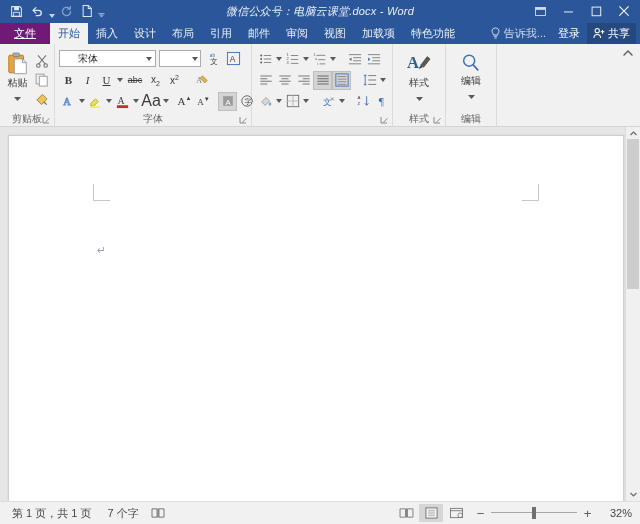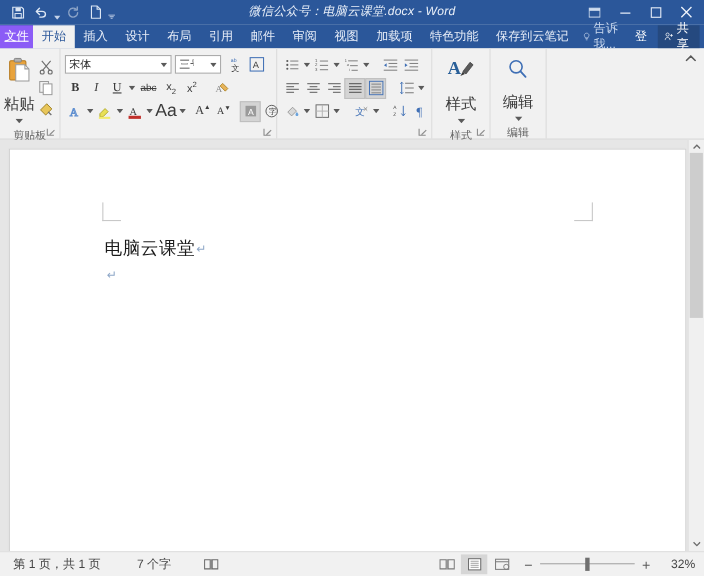--- a/index.html
+++ b/index.html
@@ -86,23 +86,23 @@
   .tab {
     font-size: 11px;
     color: #e8eef8;
     height: 21px;
     line-height: 21px;
     padding: 0 8px;
     cursor: default;
     white-space: nowrap;
   }
   .tab.file {
-    background: #8b5cf6;
+    background: #701a75;
     color: #ffffff;
-    padding: 0 4px;
+    padding: 0 14px;
     text-decoration: underline;
   }
   .tab.active {
     background: #f1f1f1;
     color: #2b579a;
   }
   .tab-right {
     margin-left: auto;
     display: flex;
     align-items: center;
@@ -170,21 +170,21 @@
 
   
   .bigbtn {
     width: 38px;
     display: flex; flex-direction: column;
     align-items: center;
     padding-top: 2px;
     cursor: default;
   }
   .bigbtn .lbl {
-    font-size: 14px; color: #3b3b3b; margin-top: 13px;
+    font-size: 10px; color: #3b3b3b; margin-top: 1px;
     line-height: 11px;
   }
   .bigbtn .dncaret { margin-top: -1px; }
 
   
   .sbtn {
     width: 19px; height: 19px;
     display: flex; align-items: center; justify-content: center;
     cursor: default;
     flex: 0 0 auto;
@@ -202,21 +202,21 @@
     display:flex; align-items:center; justify-content:center;
   }
 
   
   .combo {
     height: 17px;
     border: 1px solid #acacac;
     background: #fff;
     display: flex; align-items: center;
     font-size: 10px; color: #262626;
-    padding-left: 3px;
+    padding-left: 18px;
     box-sizing: border-box;
     gap: 12px;
   }
   .combo .cv { flex: 1; white-space: nowrap; overflow: hidden; }
   .combo .cc {
     width: 12px; display: flex; align-items:center; justify-content:center;
   }
 
   
   .docarea {
@@ -304,21 +304,21 @@
   .statusbar {
     flex: 0 0 22px;
     height: 22px;
     background: #f1f1f1;
     border-top: 1px solid #dedede;
     display: flex;
     align-items: center;
     font-size: 11px;
     color: #454545;
     padding: 0 4px;
-    gap: 17px;
+    gap: 0;
   }
   .st-item {
     padding: 0 8px;
     height: 20px;
     line-height: 20px;
     white-space: nowrap;
   }
   .st-icon {
     width: 22px; height: 20px;
     display: flex; align-items: center; justify-content: center;
@@ -441,21 +441,20 @@
     <div class="tab active">开始</div>
     <div class="tab">插入</div>
     <div class="tab">设计</div>
     <div class="tab">布局</div>
     <div class="tab">引用</div>
     <div class="tab">邮件</div>
     <div class="tab">审阅</div>
     <div class="tab">视图</div>
     <div class="tab">加载项</div>
     <div class="tab">特色功能</div>
-    <div class="tab">保存到云笔记</div>
 
     <div class="tab-right">
       <div class="tellme">
         <svg class="bulb" viewBox="0 0 11 13">
             <path d="M5.5 1C3.4 1 2 2.4 2 4.2c0 1.3.8 2 1.3 2.8v1h4.4v-1C8.2 6.2 9 5.5 9 4.2 9 2.4 7.6 1 5.5 1z" fill="none" stroke="#c9d8ee" stroke-width="1"></path>
             <path d="M3.8 9.2h3.4M4.3 11h2.4" stroke="#c9d8ee" stroke-width="1"></path>
           </svg>
         <span>告诉我...</span>
       </div>
       <div class="signin">登录</div>
@@ -636,20 +635,21 @@
               </svg>
           </div>
           <div class="sbtn">
             <svg width="14" height="14" viewBox="0 0 16 16">
                 <circle cx="8" cy="8" r="6" fill="none" stroke="#5a5a5a" stroke-width="1"></circle>
                 <text x="5" y="11.5" font-size="8" fill="#3b3b3b" font-family="sans-serif">字</text>
               </svg>
           </div>
         </div>
       </div>
+      <div class="rgroup-label">字体</div>
       <div class="dlauncher">
         <svg width="9" height="9" viewBox="0 0 9 9">
             <path d="M1 1v6h6" fill="none" stroke="#8a8a8a" stroke-width="1"></path>
             <path d="M7.5 2.2L3.2 6.5" stroke="#8a8a8a" stroke-width="1"></path>
           </svg>
       </div>
     </div>
 
     <div class="rgroup" style="width:140px">
       <div class="rgroup-body" style="flex-direction:column;padding:3px 4px 0 4px">
@@ -850,21 +850,20 @@
       <svg width="10" height="6" viewBox="0 0 10 6">
           <path d="M1 5l4-4 4 4" fill="none" stroke="#5a5a5a" stroke-width="1.4" stroke-linecap="round"></path>
         </svg>
     </div>
   </div>
 
   <div class="docarea">
     <div class="page">
       <div class="margin-mark mm-tl"></div>
       <div class="margin-mark mm-tr"></div>
-      <div class="doc-line"><span>电脑云课堂</span><span class="pilcrow">↵</span></div>
       <div class="doc-line2">↵</div>
 
     </div>
     <div class="vscroll">
       <div class="sc-arrow sc-up">
         <svg width="7" height="5" viewBox="0 0 7 5">
             <path d="M0.5 4L3.5 1 6.5 4" fill="none" stroke="#6b6b6b" stroke-width="1.2"></path>
           </svg>
       </div>
       <div class="vthumb"></div>

